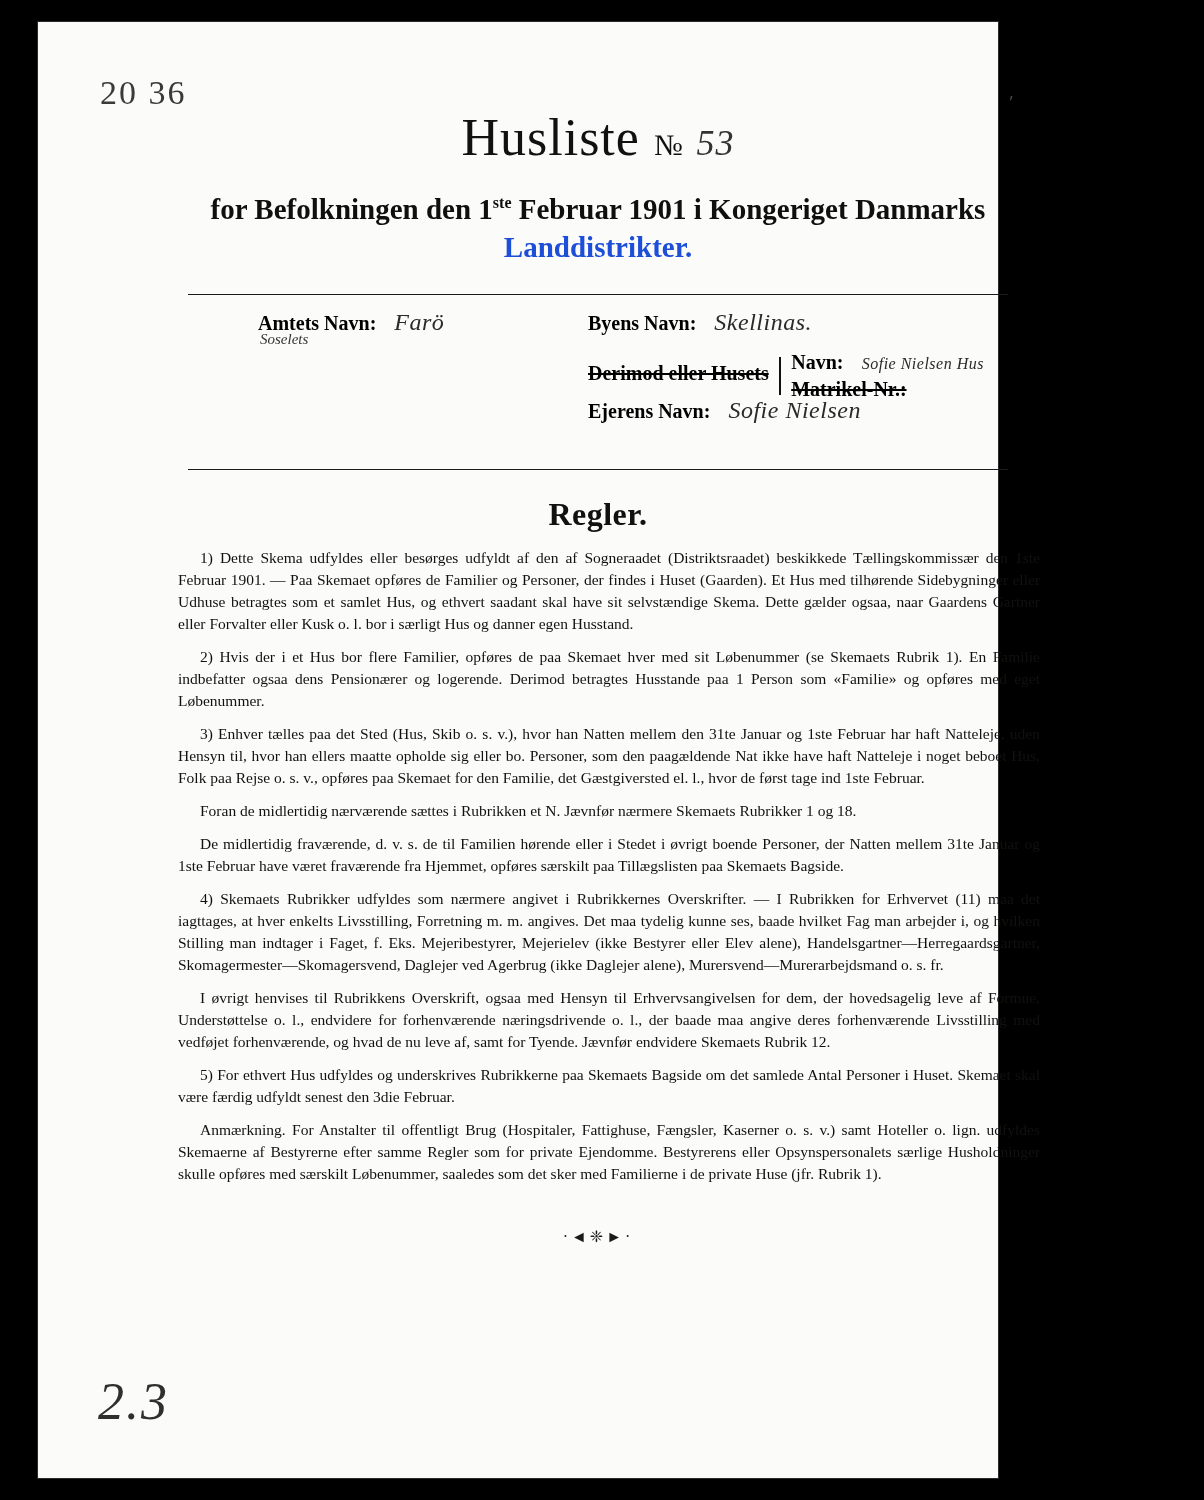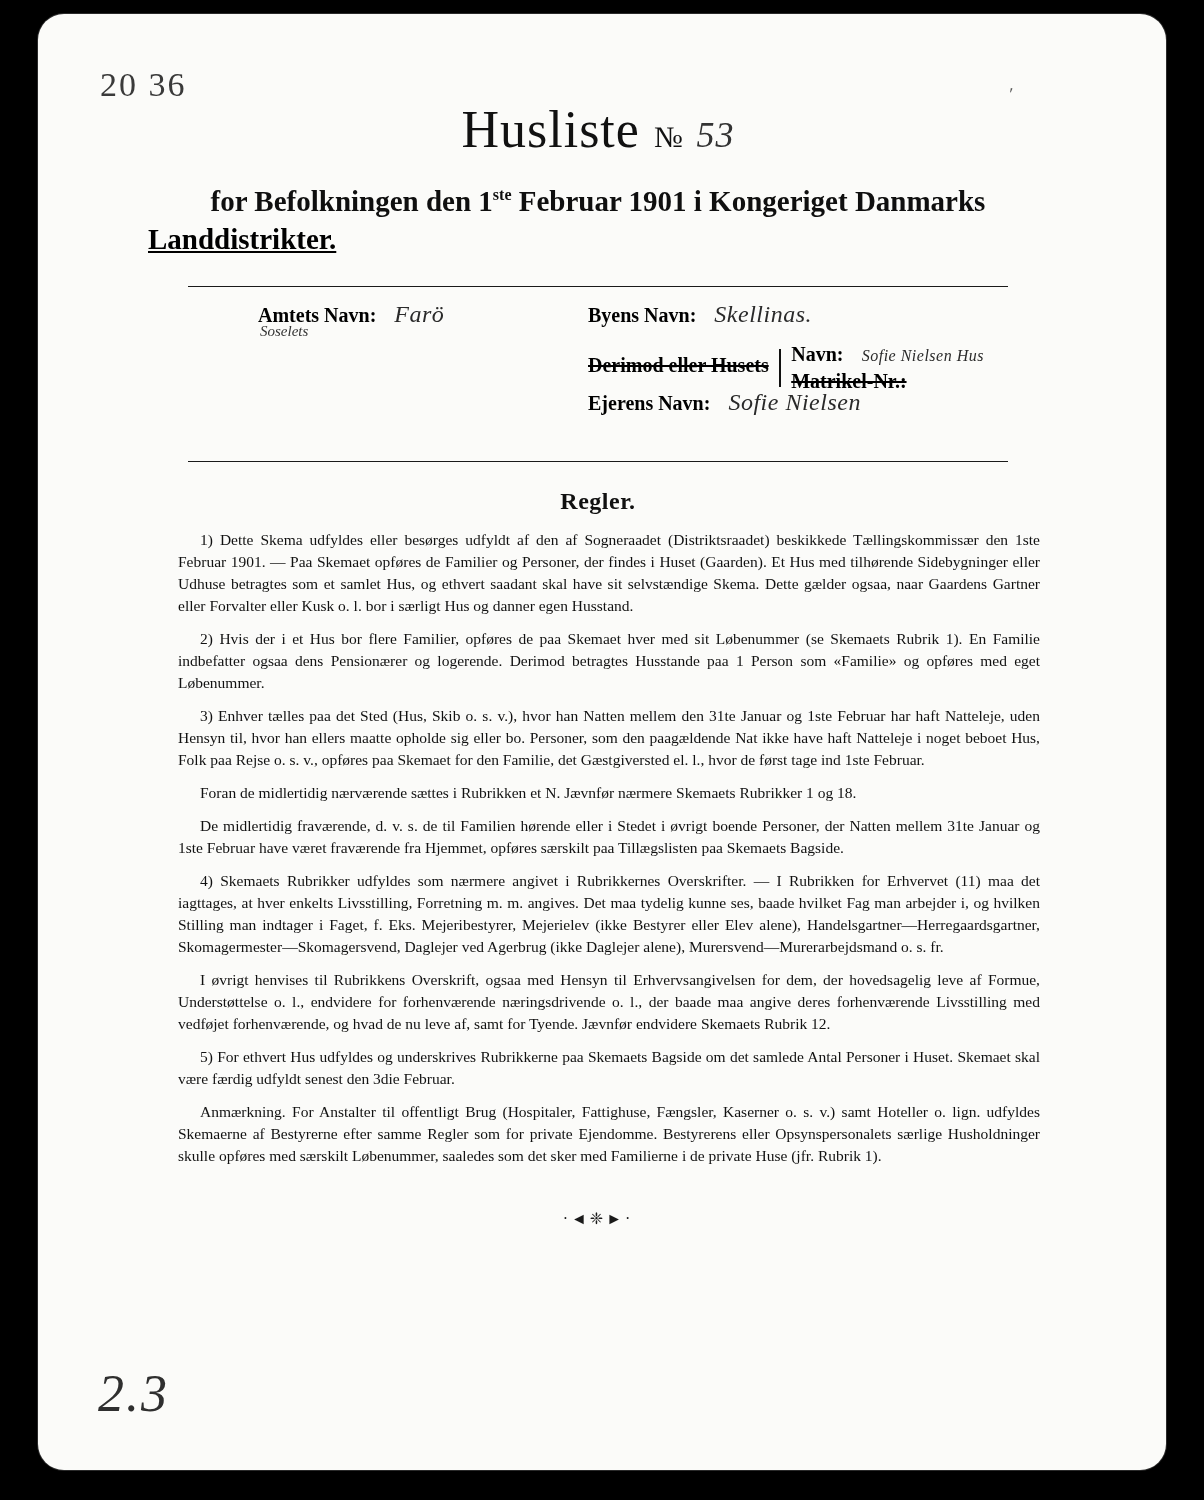--- a/index.html
+++ b/index.html
@@ -10,26 +10,25 @@
   body {
     width: 1204px;
     height: 1500px;
     position: relative;
     font-family: "Liberation Serif", serif;
     overflow: hidden;
   }
   .page {
     position: absolute;
     left: 38px;
-    top: 14px;
-    width: 1128px;
+    top: 22px;
+    width: 960px;
     height: 1456px;
     background: #fbfbf9;
     box-shadow: 0 0 0 1px #2a2a2a;
-    border-radius: 26px;
   }
   .page-inner {
     position: absolute;
     inset: 0;
     padding: 0;
   }
   
   .margin-mark {
     position: absolute;
     font-family: "Liberation Serif", serif;
@@ -89,25 +88,25 @@
     font-size: 29px;
     font-weight: 700;
     line-height: 1.35;
     color: #0f0f0f;
   }
   .subtitle sup {
     font-size: 16px;
     vertical-align: super;
   }
   .subtitle2 {
+    text-align: center;
     font-size: 29px;
     font-weight: 700;
     margin-top: 2px;
-    color: #000000;
-    text-decoration: underline;
+    color: #1d4ed8;
   }
 
   .rule {
     border: 0;
     border-top: 1px solid #1a1a1a;
     margin: 30px 40px 0 40px;
   }
   .rule.bottom {
     margin-top: 20px;
   }
@@ -174,21 +173,21 @@
     vertical-align: middle;
   }
   .house-lines {
     display: inline-block;
     vertical-align: middle;
   }
   .house-lines div { line-height: 1.35; }
 
   h2.regler {
     text-align: center;
-    font-size: 24px;
+    font-size: 32px;
     font-weight: 700;
     margin: 26px 0 14px 0;
     letter-spacing: 0.5px;
     color: #111;
   }
 
   .rules {
     font-size: 15.5px;
     line-height: 1.42;
     color: #111;

